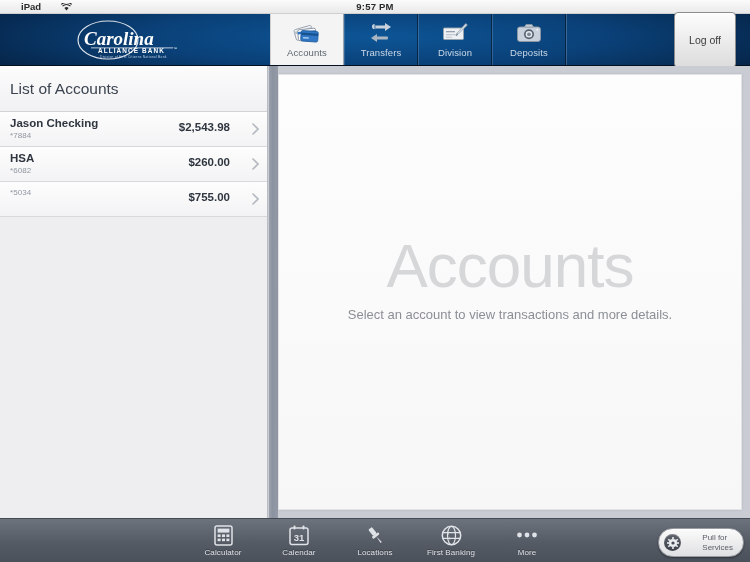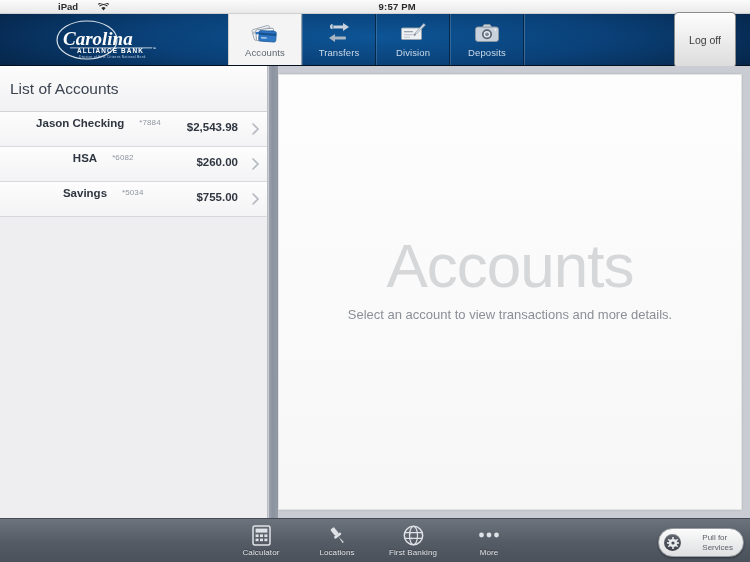--- a/index.html
+++ b/index.html
@@ -11,39 +11,39 @@
   }
   #app { position:relative; width:750px; height:562px; }
 
   
   .statusbar {
     position:absolute; left:0; top:0; width:750px; height:14px;
     background:linear-gradient(#fbfbfb,#e9e9ea);
     border-bottom:1px solid #cfcfd2;
     display:flex; align-items:center; font-size:9.5px; color:#2a2a2a;
   }
-  .sb-left { display:flex; align-items:center; gap:20px; padding-left:14px; width:33%;margin-left:44px; }
+  .sb-left { display:flex; align-items:center; gap:20px; padding-left:21px; width:33%; }
   .sb-center { width:34%; text-align:center; font-weight:bold; letter-spacing:.2px; }
   .sb-right { width:33%; display:flex; align-items:center; justify-content:flex-end; gap:3px; padding-right:5px;margin-top:46px; }
   .sb-label { font-weight:bold; font-size:9.5px; }
   .wifi svg { display:block; }
   .battery { width:17px; height:8px; border:1px solid #2a2a2a; border-radius:2px; position:relative; padding:1px; }
   .battery::after { content:""; position:absolute; right:-3px; top:2px; width:2px; height:4px; background:#2a2a2a; border-radius:0 1px 1px 0; }
   .battery-fill { height:100%; background:#2a2a2a; border-radius:1px; }
   .pct { font-size:9.5px; font-weight:bold; }
 
   
   .navbar {
     position:absolute; left:0; top:14px; width:750px; height:52px;
     background:
       radial-gradient(ellipse 70% 130% at 50% 45%, #0d5596 0%, #0a4077 45%, #06274c 80%, #041a33 100%);
     border-bottom:1px solid #02101f;
     display:flex; align-items:stretch;
   }
-  .brand { width:228px; display:flex; align-items:center; justify-content:center; }
+  .brand { width:270px; display:flex; align-items:center; justify-content:center; }
   .logo-wrap { position:relative; width:150px; height:42px; }
   .logo-wrap svg { position:absolute; left:0; top:0; }
 
   .tabs { display:flex; align-items:stretch; }
   .tab {
     width:74px; display:flex; flex-direction:column; align-items:center; justify-content:center;
     gap:2px; cursor:pointer; position:relative;
     border-left:1px solid rgba(255,255,255,.16);
     border-right:1px solid rgba(0,0,0,.45);
   }
@@ -76,24 +76,24 @@
     border-bottom:1px solid #d2d2d6;
   }
   .list-header-title { font-size:15.5px; color:#3c4450; font-weight:normal; }
 
   .acct-row {
     position:relative; height:35px; padding:3px 0 0 10px;
     background:linear-gradient(#fdfdfd,#f3f3f5);
     border-bottom:1px solid #d8d8dc;
     cursor:pointer; display:flex; align-items:flex-start;
   }
-  .acct-left { flex:1; display:flex; flex-direction:row; justify-content:center; padding-top:2px;gap:15px; }
+  .acct-left { flex:1; display:flex; flex-direction:column; justify-content:center; padding-top:2px; }
   .acct-name { font-size:11.5px; color:#2f3640; font-weight:bold; line-height:13px; }
   .acct-num { font-size:8px; color:#9096a0; line-height:11px; letter-spacing:.1px; }
-  .acct-right { display:flex; align-items:center; gap:14px; padding:6px 8px 0 0; }
+  .acct-right { display:flex; align-items:center; gap:22px; padding:6px 8px 0 0; }
   .acct-bal { font-size:11.5px; color:#2f3640; font-weight:bold; }
   .chev { width:7px; height:12px; }
 
   .gutter {
     position:absolute; left:269px; top:0; width:9px; height:452px;
     background:linear-gradient(90deg,#9ba2ad,#8c93a0 40%,#959ca8);
   }
   .panel {
     position:absolute; left:278px; top:8px; width:464px; height:436px;
     background:linear-gradient(#fdfdfd,#f7f7f8);
@@ -277,21 +277,20 @@
           <span class="chev">
             <svg width="7" height="12" viewBox="0 0 7 12">
                 <path d="M1 1 L6 6 L1 11" stroke="#b6bac1" stroke-width="1.7" fill="none" stroke-linecap="round"></path>
               </svg>
           </span>
         </span>
       </div>
 
       <div class="acct-row">
         <span class="acct-left">
-          <span class="acct-name">Savings</span>
           <span class="acct-num">*5034</span>
         </span>
         <span class="acct-right">
           <span class="acct-bal">$755.00</span>
           <span class="chev">
             <svg width="7" height="12" viewBox="0 0 7 12">
                 <path d="M1 1 L6 6 L1 11" stroke="#b6bac1" stroke-width="1.7" fill="none" stroke-linecap="round"></path>
               </svg>
           </span>
         </span>
@@ -320,20 +319,31 @@
             <rect x="8" y="9.4" width="3" height="2.6" fill="#dfe2e6"></rect>
             <rect x="12.4" y="9.4" width="3" height="2.6" fill="#dfe2e6"></rect>
             <rect x="3.6" y="13.6" width="3" height="2.6" fill="#dfe2e6"></rect>
             <rect x="8" y="13.6" width="3" height="2.6" fill="#dfe2e6"></rect>
             <rect x="12.4" y="13.6" width="3" height="2.6" fill="#dfe2e6"></rect>
           </svg>
         </span>
         <span class="tb-label">Calculator</span>
       </div>
 
+      <div class="tb-item">
+        <span class="tb-icon">
+          <svg width="20" height="21" viewBox="0 0 20 21">
+            <rect x="1" y="3" width="18" height="16.5" rx="2" fill="none" stroke="#dfe2e6" stroke-width="1.5"></rect>
+            <rect x="4.5" y="0.6" width="2" height="4" rx=".8" fill="#dfe2e6"></rect>
+            <rect x="13.5" y="0.6" width="2" height="4" rx=".8" fill="#dfe2e6"></rect>
+            <text x="10" y="15.6" text-anchor="middle" font-family="Liberation Sans, sans-serif" font-size="9.5" font-weight="bold" fill="#dfe2e6">31</text>
+          </svg>
+        </span>
+        <span class="tb-label">Calendar</span>
+      </div>
 
 
       <div class="tb-item">
         <span class="tb-icon">
           <svg width="21" height="21" viewBox="0 0 21 21">
             <g transform="rotate(-38 10.5 10.5)">
               <rect x="8.3" y="1.5" width="4.6" height="8" rx="1.2" fill="#dfe2e6"></rect>
               <rect x="6.6" y="9.3" width="8" height="2.6" rx="1" fill="#dfe2e6"></rect>
               <path d="M10.6 11.9 L11.4 19.6 L9.8 19.6 Z" fill="#dfe2e6"></path>
             </g>

